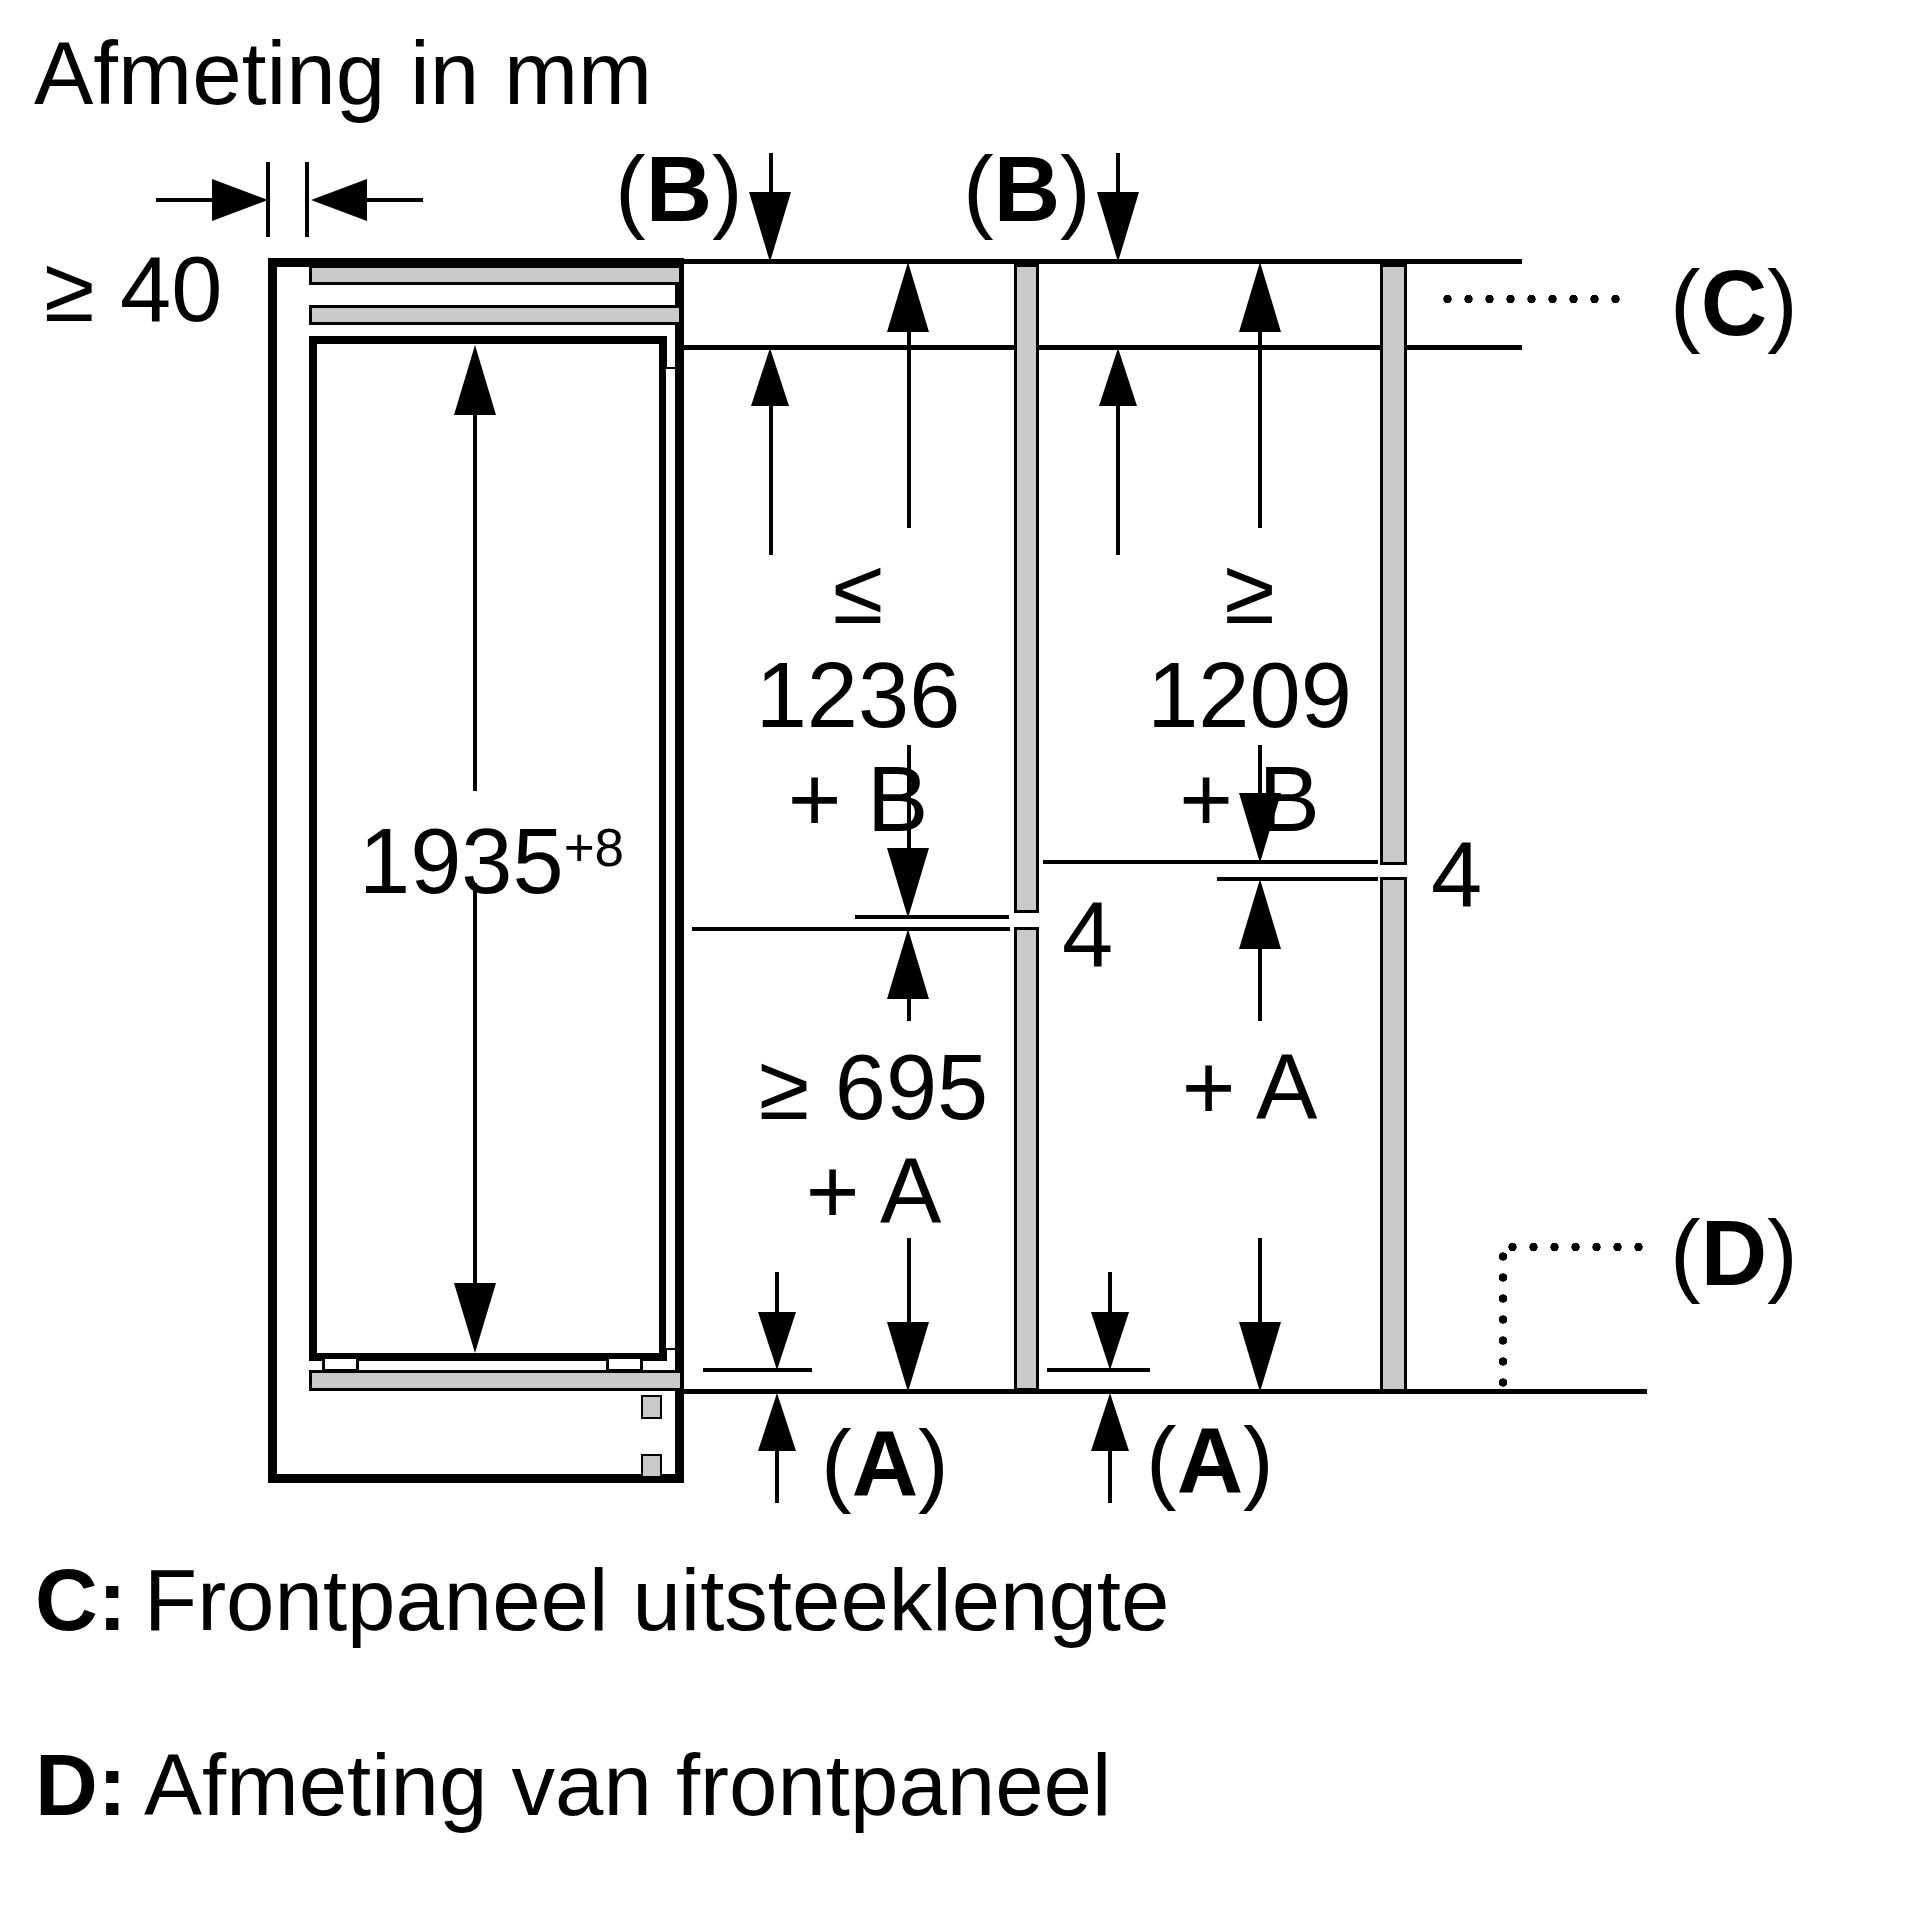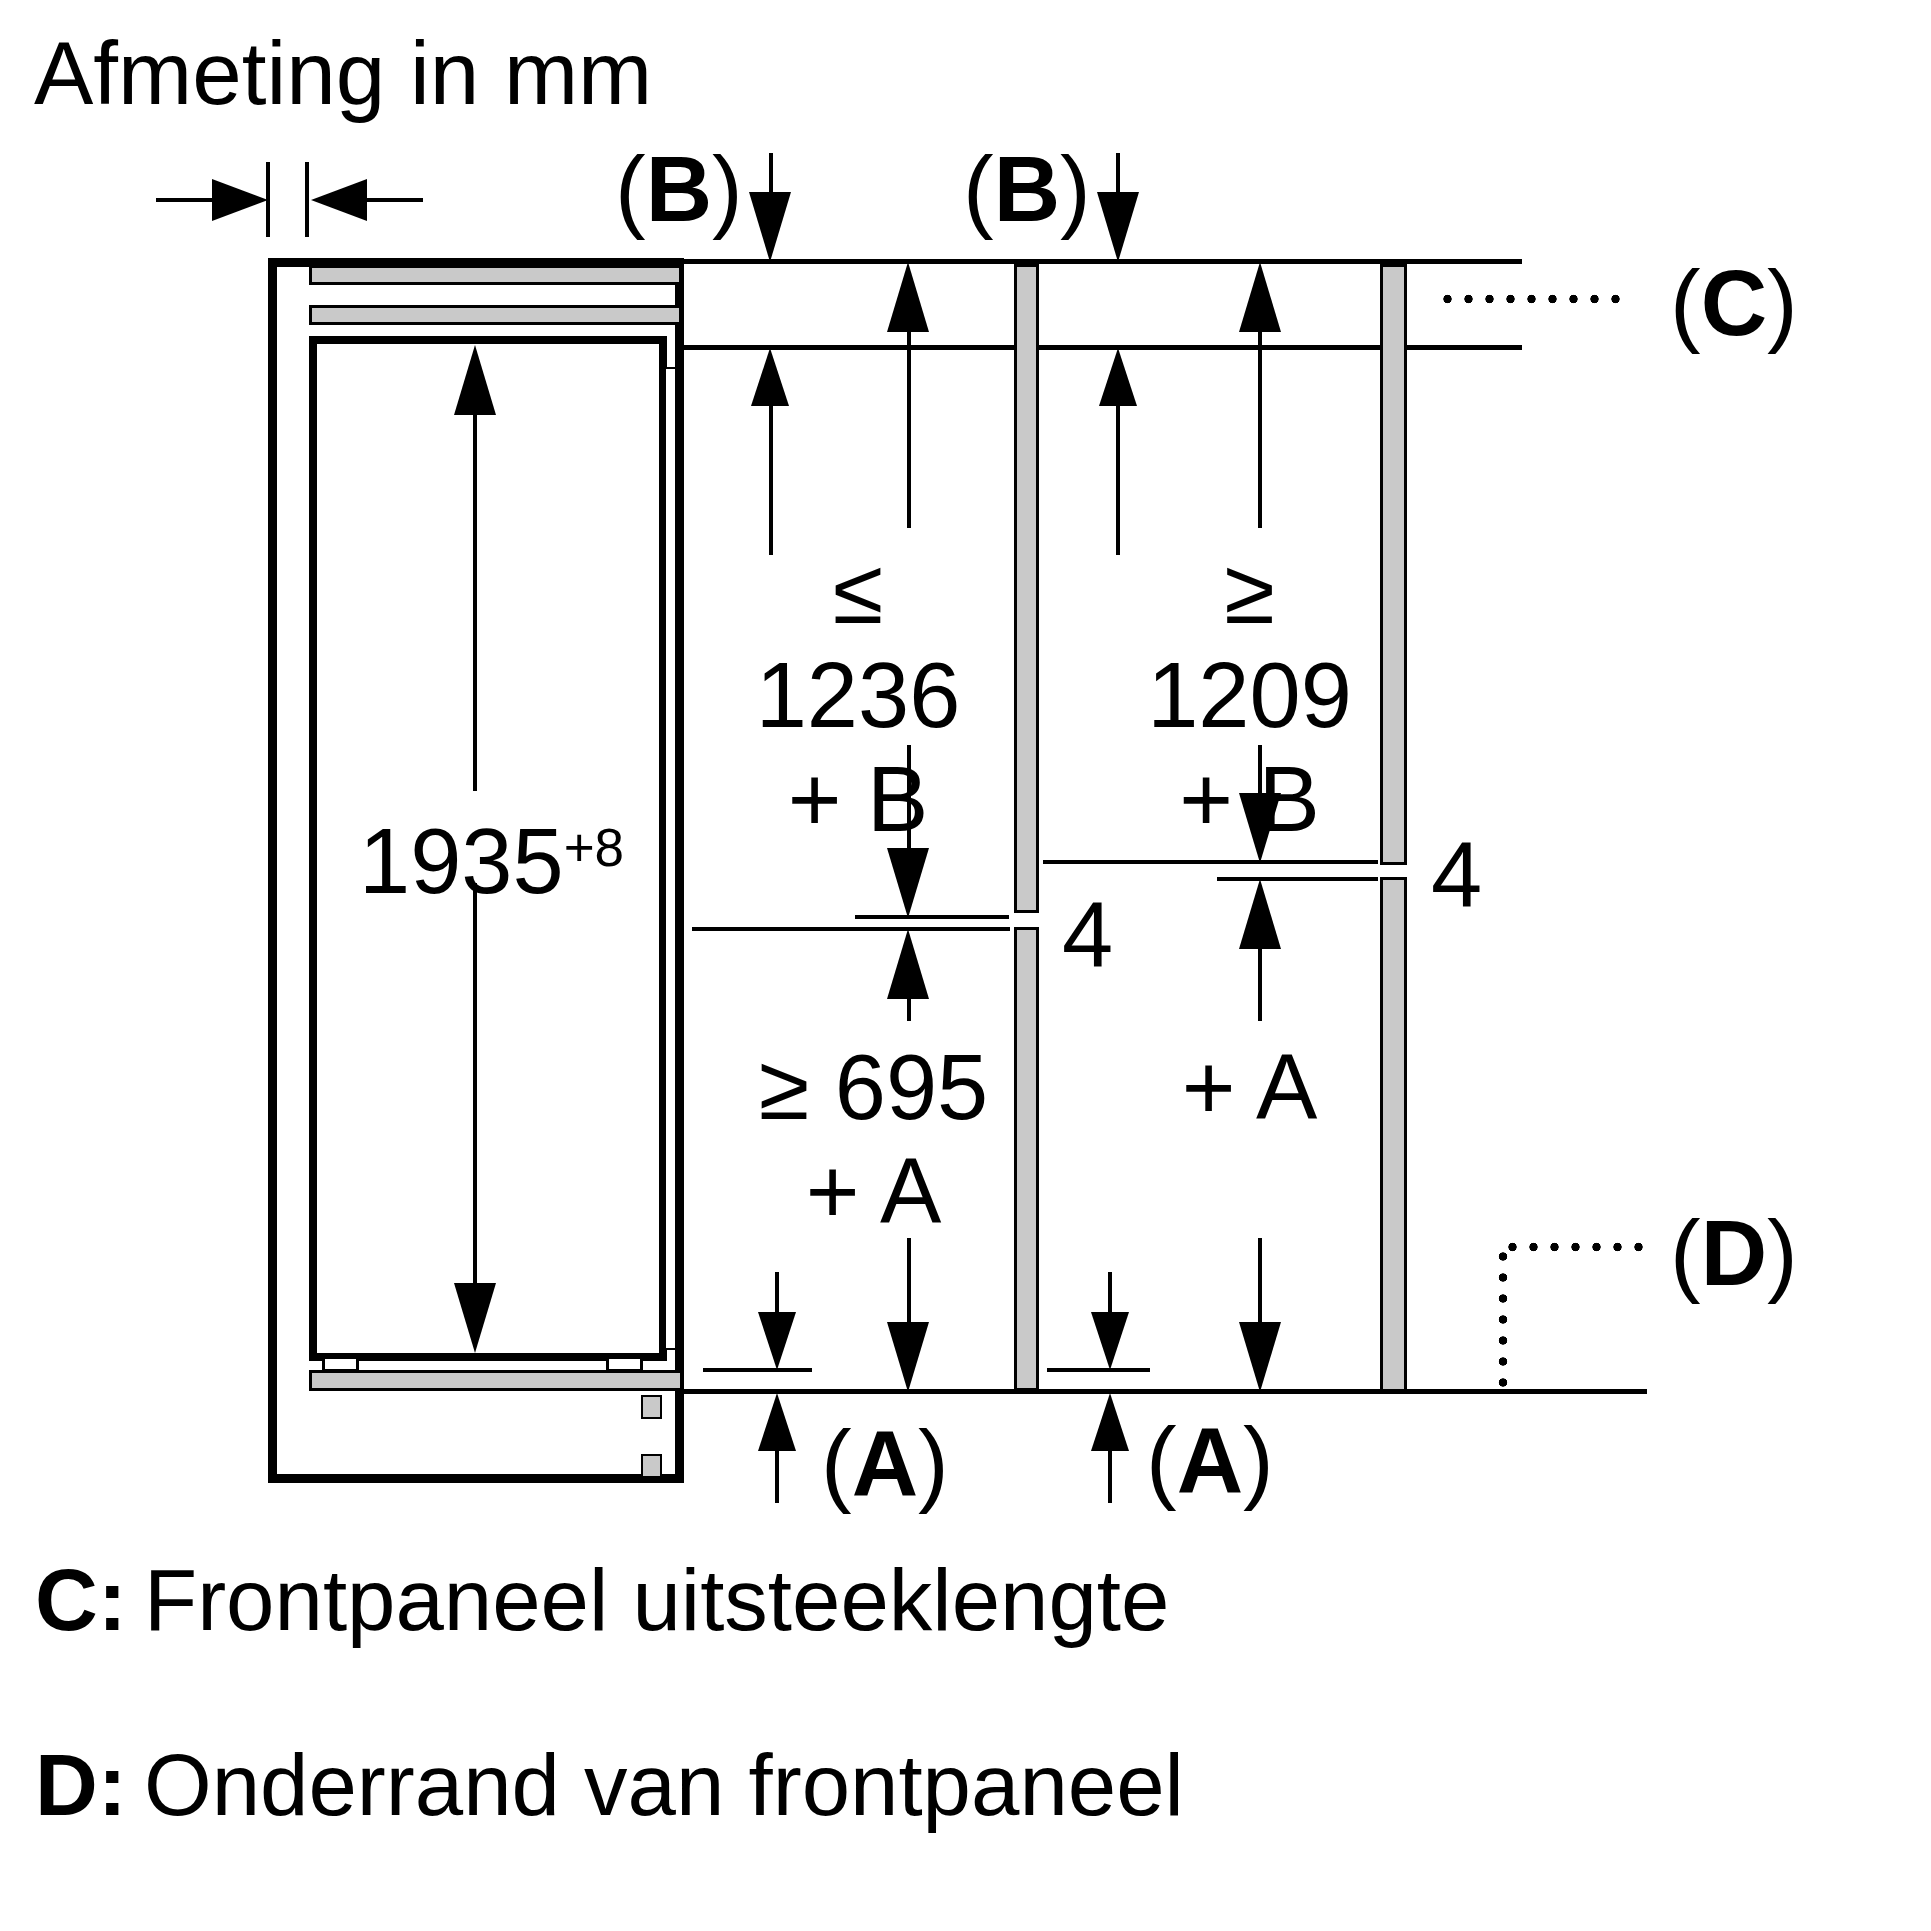--- a/index.html
+++ b/index.html
@@ -39,20 +39,21 @@
     background-image:radial-gradient(circle, var(--line) 3.9px, transparent 4.4px);
     background-size:9.7px 21px; background-repeat:repeat-y; background-position:center top; }
 </style>
 </head>
 <body>
 
 <div id="canvas">
 
   <div class="t" style="left:34px; top:29px; font-size:89px;">Afmeting in mm</div>
 
+  <div class="t dim" style="left:44px; top:243px;">≥ 40</div>
   <div class="vl" style="left:266px; top:162px; height:75px;"></div>
   <div class="vl" style="left:305px; top:162px; height:75px;"></div>
   <div class="hl" style="left:156px; top:198px; width:58px; height:3.9px;"></div>
   <div class="tri rt" style="left:212px; top:179px;"></div>
   <div class="tri lt" style="left:311px; top:179px;"></div>
   <div class="hl" style="left:367px; top:198px; width:56px; height:3.9px;"></div>
 
   <div class="hl thick" style="left:268px; top:258px; width:415px;"></div>
   <div class="vl vthick" style="left:268px; top:258px; height:1225px;"></div>
   <div class="vl vthick" style="left:675px; top:258px; height:1225px;"></div>
@@ -163,17 +164,17 @@
   <div class="dots-v" style="left:1498px; top:1246px; height:147px;"></div>
   <div class="dots-h" style="left:1502px; top:1242px; width:147px;"></div>
   <div class="lbl" style="left:1670px; top:1207px;"><span>(</span><b>D</b><span>)</span></div>
 
   <div class="legend" style="left:35px; top:1549px; width:1448px; height:106px;">
     <span class="key">C:</span>
     <span class="txt">Frontpaneel uitsteeklengte</span>
   </div>
   <div class="legend" style="left:35px; top:1734px; width:1448px; height:106px;">
     <span class="key">D:</span>
-    <span class="txt">Onderrand van frontpaneel</span>
+    <span class="txt">Afmeting van frontpaneel</span>
   </div>
 
 </div>
 
 
 </body></html>

